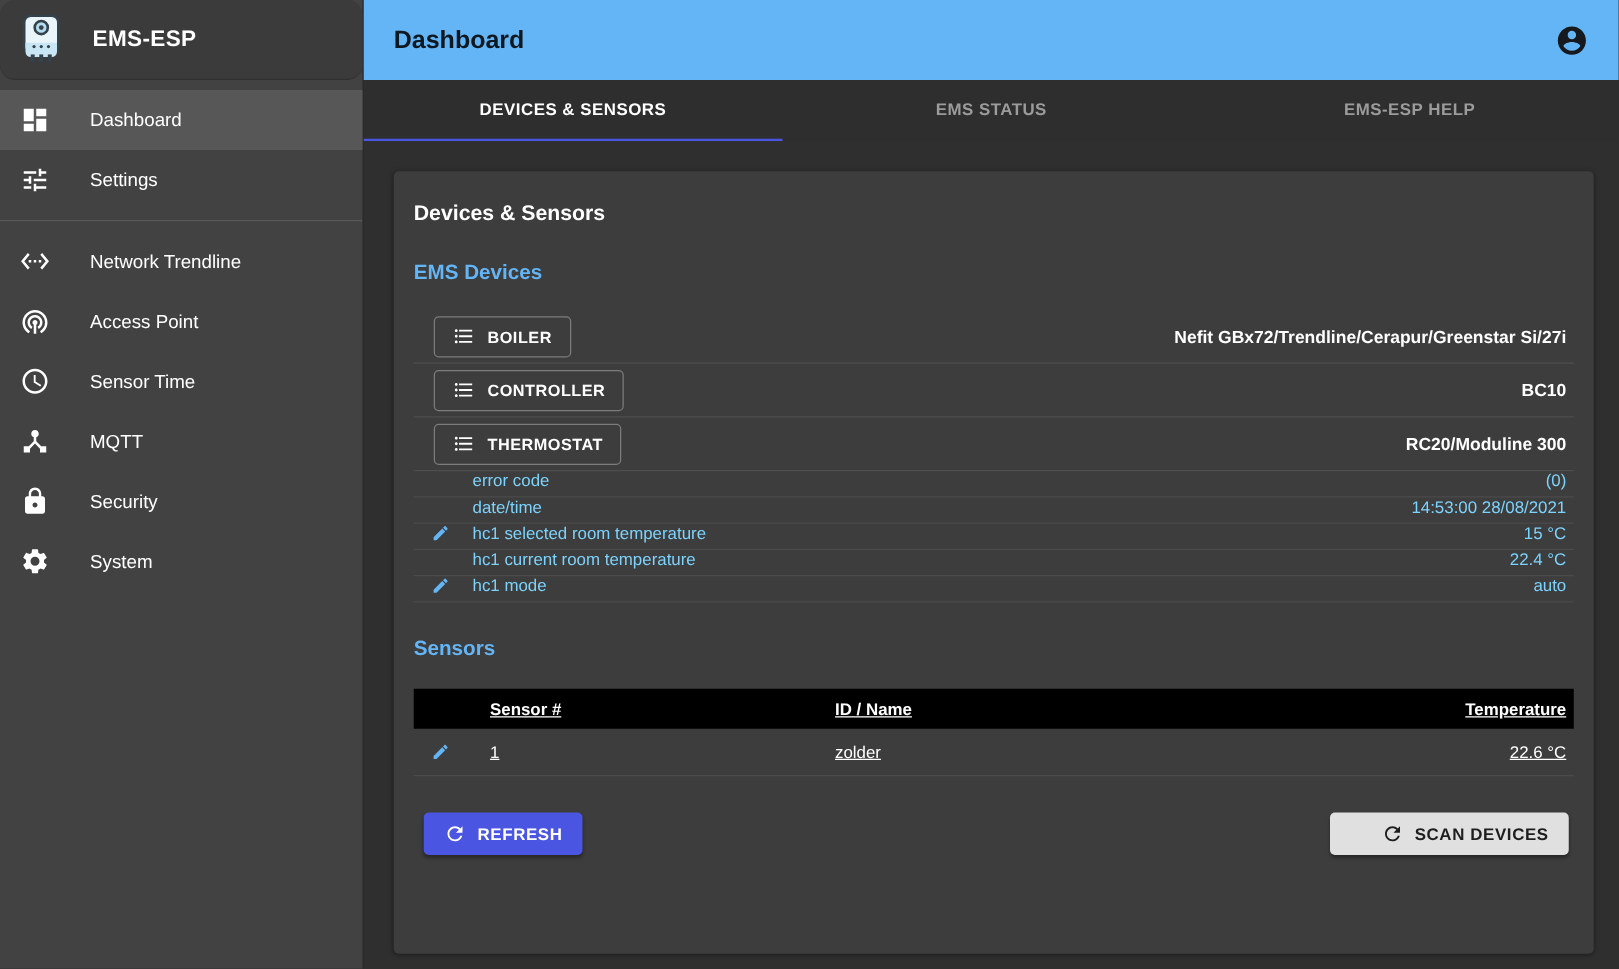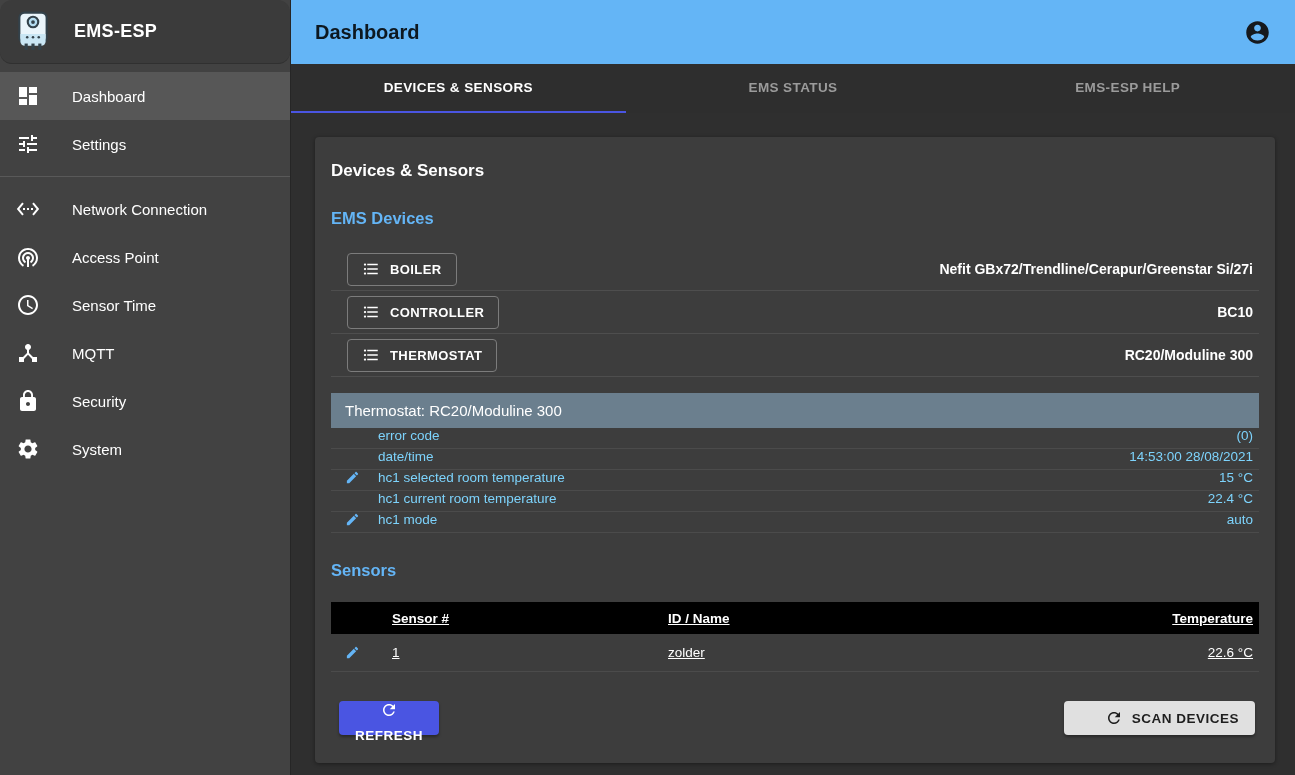--- a/index.html
+++ b/index.html
@@ -138,21 +138,21 @@
   
   .actions { margin-top: 29px; display: flex; align-items: center; justify-content: space-between; padding: 0 4px 0 8px; }
   .btn {
     display: inline-flex; align-items: center; gap: 9px;
     height: 34px; padding: 0 16px;
     border: none; border-radius: 4px;
     font-family: inherit; font-size: 13.5px; font-weight: 700; letter-spacing: 0.5px;
     cursor: pointer;
     box-shadow: 0 2px 3px rgba(0,0,0,0.35);
   }
-  .btn-refresh { background: var(--primary-indigo, #4a55e2); color: #fff; flex-direction: column; }
+  .btn-refresh { background: var(--primary-indigo, #4a55e2); color: #fff; }
   .btn-scan { background: var(--scan-button-bg, #e0e0e0); color: #1e1e1e; padding-left: 41px; }
   .btn-icon { width: 18px; height: 18px; display: inline-flex; }
   .btn-icon svg { width: 100%; height: 100%; fill: currentColor; }
 </style>
 </head>
 <body>
 
 <div class="app">
 
   <aside class="sidebar">
@@ -193,21 +193,21 @@
       </div>
 
       <div class="menu-divider"></div>
 
       <div class="menu-item">
         <span class="mi-icon">
           <svg viewBox="0 0 24 24">
               <path d="M7.77 6.76L6.23 5.48.82 12l5.41 6.52 1.54-1.28L3.42 12l4.35-5.24zM7 13h2v-2H7v2zm10-2h-2v2h2v-2zm-6 2h2v-2h-2v2zm6.77-7.52l-1.54 1.28L20.58 12l-4.35 5.24 1.54 1.28L23.18 12l-5.41-6.52z"></path>
             </svg>
         </span>
-        <span class="mi-label">Network Connection</span>
+        <span class="mi-label">Network Trendline</span>
       </div>
       <div class="menu-item">
         <span class="mi-icon">
           <svg viewBox="0 0 24 24">
               <path d="M12 11c-1.1 0-2 .9-2 2 0 .74.4 1.38 1 1.72V22h2v-7.28c.6-.35 1-.98 1-1.72 0-1.1-.9-2-2-2zm6 2c0-3.31-2.69-6-6-6s-6 2.69-6 6c0 2.22 1.21 4.15 3 5.19l1-1.74c-1.19-.7-2-1.97-2-3.45 0-2.21 1.79-4 4-4s4 1.79 4 4c0 1.48-.81 2.75-2 3.45l1 1.74c1.79-1.04 3-2.97 3-5.19zM12 3C6.48 3 2 7.48 2 13c0 3.7 2.01 6.92 4.99 8.65l1-1.73C5.61 18.53 4 15.96 4 13c0-4.42 3.58-8 8-8s8 3.58 8 8c0 2.96-1.61 5.53-4 6.92l1 1.73c2.99-1.73 5-4.95 5-8.65 0-5.52-4.48-10-10-10z"></path>
             </svg>
         </span>
         <span class="mi-label">Access Point</span>
       </div>
       <div class="menu-item">
@@ -296,21 +296,20 @@
                 <svg viewBox="0 0 24 24">
                     <path d="M4 10.5c-.83 0-1.5.67-1.5 1.5s.67 1.5 1.5 1.5 1.5-.67 1.5-1.5-.67-1.5-1.5-1.5zm0-6c-.83 0-1.5.67-1.5 1.5S3.17 7.5 4 7.5 5.5 6.83 5.5 6 4.83 4.5 4 4.5zm0 12c-.83 0-1.5.68-1.5 1.5s.68 1.5 1.5 1.5 1.5-.68 1.5-1.5-.67-1.5-1.5-1.5zM7 19h14v-2H7v2zm0-6h14v-2H7v2zm0-8v2h14V5H7z"></path>
                   </svg>
               </span>
               <span>THERMOSTAT</span>
             </button>
             <span class="device-model">RC20/Moduline 300</span>
           </div>
         </div>
 
-        <div class="detail-header">Thermostat: RC20/Moduline 300</div>
 
         <div class="detail-table">
           <div class="detail-row">
             <span class="dr-icon-cell"></span>
             <span class="dr-label">error code</span>
             <span class="dr-value">(0)</span>
           </div>
           <div class="detail-row">
             <span class="dr-icon-cell"></span>
             <span class="dr-label">date/time</span>

